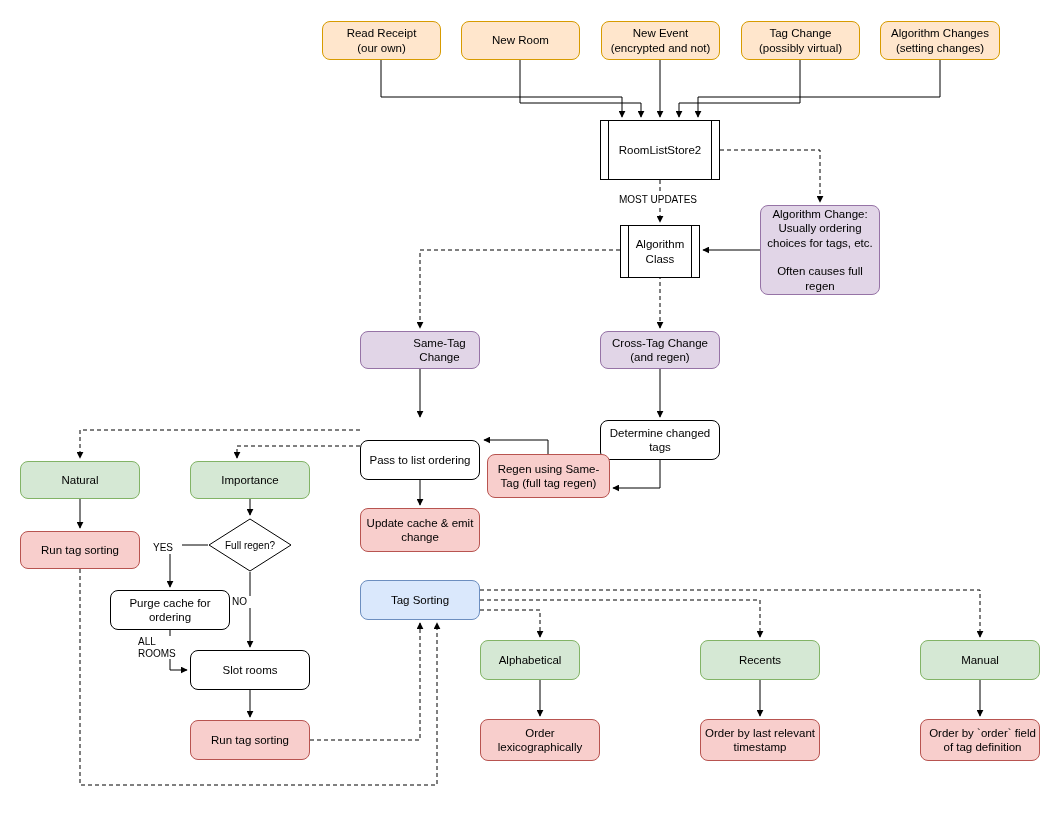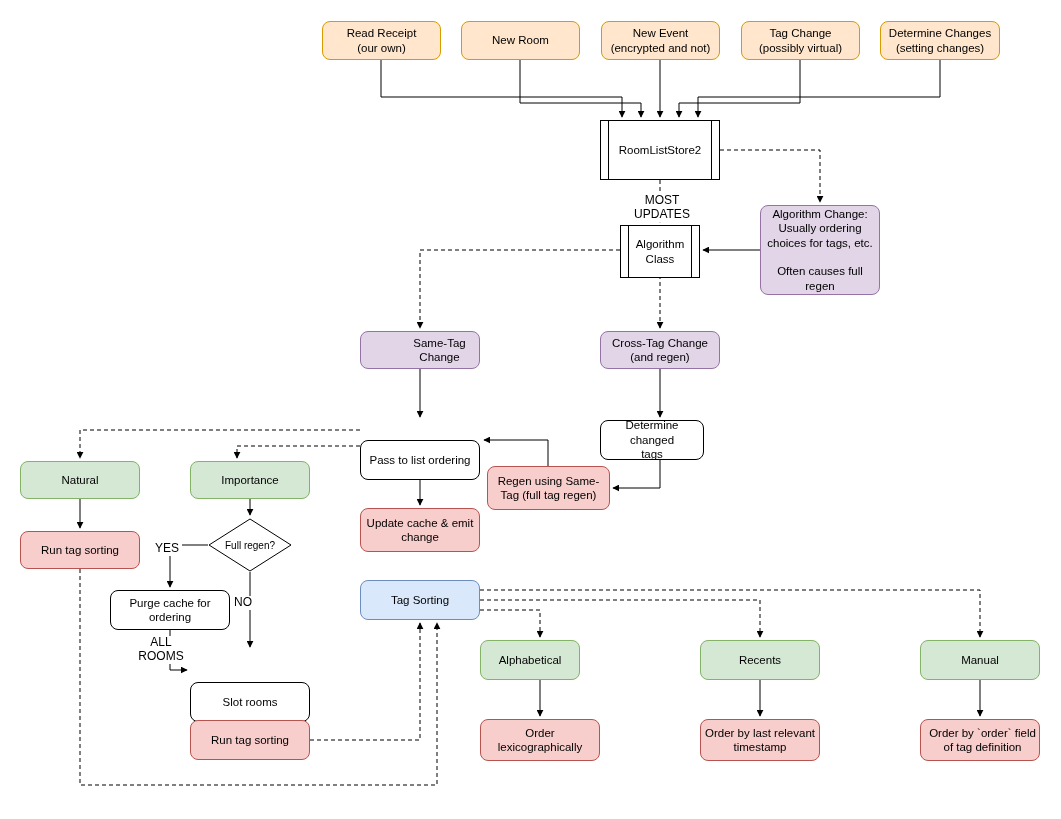--- a/index.html
+++ b/index.html
@@ -9,22 +9,22 @@
   #edges{position:absolute;left:0;top:0;width:1061px;height:819px}
   .edge{stroke:#000000;stroke-width:1;fill:none}
   .dashed{stroke-dasharray:4 3}
   .node{position:absolute;box-sizing:border-box;border:1px solid #000;background:#fff;
         display:flex;align-items:center;justify-content:center;text-align:center;
         font-size:11.5px;line-height:1.25;white-space:pre-line;padding:1px 3px}
   .round{border-radius:8px}
   .subroutine::before,.subroutine::after{content:"";position:absolute;top:0;height:100%;width:0;border-left:1px solid #000}
   .subroutine::before{left:7px}
   .subroutine::after{right:7px}
-  .edge-label{position:absolute;font-size:12px;line-height:1.15;background:#ffffff;
-              text-align:center;white-space:pre-line;padding:0 1px}
+  .edge-label{position:absolute;font-size:10px;line-height:1.15;background:#ffffff;
+              white-space:pre-line;padding:0 1px}
   .diamond{position:absolute}
   .diamond svg{position:absolute;left:0;top:0}
   .diamond-text{position:absolute;left:0;top:0;right:0;bottom:0;display:flex;
                 align-items:center;justify-content:center;font-size:10px}
 </style>
 </head>
 <body>
 
 <div id="canvas">
 
@@ -69,60 +69,60 @@
     <path class="edge dashed" d="M480,610 H540 V637" marker-end="url(#arrow)"></path>
   </svg>
 
   <div class="node round" style="left: 322px; top: 21px; width: 119px; height: 39px; background: rgb(255, 230, 204); border-color: rgb(215, 155, 0);">Read Receipt
 (our own)</div>
   <div class="node round" style="left: 461px; top: 21px; width: 119px; height: 39px; background: rgb(255, 230, 204); border-color: rgb(215, 155, 0);">New Room</div>
   <div class="node round" style="left: 601px; top: 21px; width: 119px; height: 39px; background: rgb(255, 230, 204); border-color: rgb(215, 155, 0);">New Event
 (encrypted and not)</div>
   <div class="node round" style="left: 741px; top: 21px; width: 119px; height: 39px; background: rgb(255, 230, 204); border-color: rgb(215, 155, 0);">Tag Change
 (possibly virtual)</div>
-  <div class="node round" style="left: 880px; top: 21px; width: 120px; height: 39px; background: rgb(255, 230, 204); border-color: rgb(215, 155, 0);">Determine Changes
+  <div class="node round" style="left: 880px; top: 21px; width: 120px; height: 39px; background: rgb(255, 230, 204); border-color: rgb(215, 155, 0);">Algorithm Changes
 (setting changes)</div>
 
   <div class="node subroutine" style="left: 600px; top: 120px; width: 120px; height: 60px; background: rgb(255, 255, 255); border-color: rgb(0, 0, 0);">RoomListStore2</div>
   <div class="node subroutine" style="left: 620px; top: 225px; width: 80px; height: 53px; background: rgb(255, 255, 255); border-color: rgb(0, 0, 0);">Algorithm
 Class</div>
   <div class="node round" style="left: 760px; top: 205px; width: 120px; height: 90px; background: rgb(225, 213, 231); border-color: rgb(150, 115, 166);">Algorithm Change:
 Usually ordering
 choices for tags, etc.
 
 Often causes full
 regen</div>
 
   <div class="node round" style="left: 360px; top: 331px; width: 120px; height: 38px; background: rgb(225, 213, 231); border-color: rgb(150, 115, 166); padding-left: 42px;">Same-Tag Change</div>
   <div class="node round" style="left: 600px; top: 331px; width: 120px; height: 38px; background: rgb(225, 213, 231); border-color: rgb(150, 115, 166);">Cross-Tag Change
 (and regen)</div>
 
   <div class="node round" style="left: 360px; top: 420px; width: 120px; height: 40px; background: rgb(255, 255, 255); border-color: rgb(0, 0, 0); margin-top: 20px;">Pass to list ordering</div>
-  <div class="node round" style="left: 600px; top: 420px; width: 104px; height: 40px; background: rgb(255, 255, 255); border-color: rgb(0, 0, 0);">Determine changed
+  <div class="node round" style="left: 600px; top: 420px; width: 120px; height: 40px; background: rgb(255, 255, 255); border-color: rgb(0, 0, 0);">Determine changed
 tags</div>
-  <div class="node round" style="left: 487px; top: 466px; width: 123px; height: 44px; background: rgb(248, 206, 204); border-color: rgb(184, 84, 80);">Regen using Same-
+  <div class="node round" style="left: 487px; top: 454px; width: 123px; height: 44px; background: rgb(248, 206, 204); border-color: rgb(184, 84, 80);">Regen using Same-
 Tag (full tag regen)</div>
   <div class="node round" style="left: 360px; top: 508px; width: 120px; height: 44px; background: rgb(248, 206, 204); border-color: rgb(184, 84, 80);">Update cache &amp; emit
 change</div>
 
   <div class="node round" style="left: 20px; top: 461px; width: 120px; height: 38px; background: rgb(213, 232, 212); border-color: rgb(130, 179, 102);">Natural</div>
   <div class="node round" style="left: 190px; top: 461px; width: 120px; height: 38px; background: rgb(213, 232, 212); border-color: rgb(130, 179, 102);">Importance</div>
   <div class="node round" style="left: 20px; top: 531px; width: 120px; height: 38px; background: rgb(248, 206, 204); border-color: rgb(184, 84, 80);">Run tag sorting</div>
 
   <div class="diamond" style="left:208px;top:518px;width:84px;height:54px">
     <svg width="84" height="54">
       <polygon points="42,1 83,27 42,53 1,27" fill="#ffffff" stroke="#000000" stroke-width="1"></polygon>
     </svg>
     <span class="diamond-text">Full regen?</span>
   </div>
 
   <div class="node round" style="left: 110px; top: 590px; width: 120px; height: 40px; background: rgb(255, 255, 255); border-color: rgb(0, 0, 0);">Purge cache for
 ordering</div>
   <div class="node round" style="left: 360px; top: 580px; width: 120px; height: 40px; background: rgb(218, 232, 252); border-color: rgb(108, 142, 191);">Tag Sorting</div>
-  <div class="node round" style="left: 190px; top: 650px; width: 120px; height: 40px; background: rgb(255, 255, 255); border-color: rgb(0, 0, 0); margin-top: 32px;">Slot rooms</div>
+  <div class="node round" style="left: 190px; top: 650px; width: 120px; height: 40px; background: rgb(255, 255, 255); border-color: rgb(0, 0, 0);">Slot rooms</div>
   <div class="node round" style="left: 190px; top: 720px; width: 120px; height: 40px; background: rgb(248, 206, 204); border-color: rgb(184, 84, 80);">Run tag sorting</div>
 
   <div class="node round" style="left: 480px; top: 640px; width: 100px; height: 40px; background: rgb(213, 232, 212); border-color: rgb(130, 179, 102);">Alphabetical</div>
   <div class="node round" style="left: 700px; top: 640px; width: 120px; height: 40px; background: rgb(213, 232, 212); border-color: rgb(130, 179, 102);">Recents</div>
   <div class="node round" style="left: 920px; top: 640px; width: 120px; height: 40px; background: rgb(213, 232, 212); border-color: rgb(130, 179, 102);">Manual</div>
   <div class="node round" style="left: 480px; top: 719px; width: 120px; height: 42px; background: rgb(248, 206, 204); border-color: rgb(184, 84, 80);">Order
 lexicographically</div>
   <div class="node round" style="left: 700px; top: 719px; width: 120px; height: 42px; background: rgb(248, 206, 204); border-color: rgb(184, 84, 80);">Order by last relevant
 timestamp</div>
   <div class="node round" style="left: 920px; top: 719px; width: 120px; height: 42px; background: rgb(248, 206, 204); border-color: rgb(184, 84, 80); padding-left: 8px;">Order by `order` field

